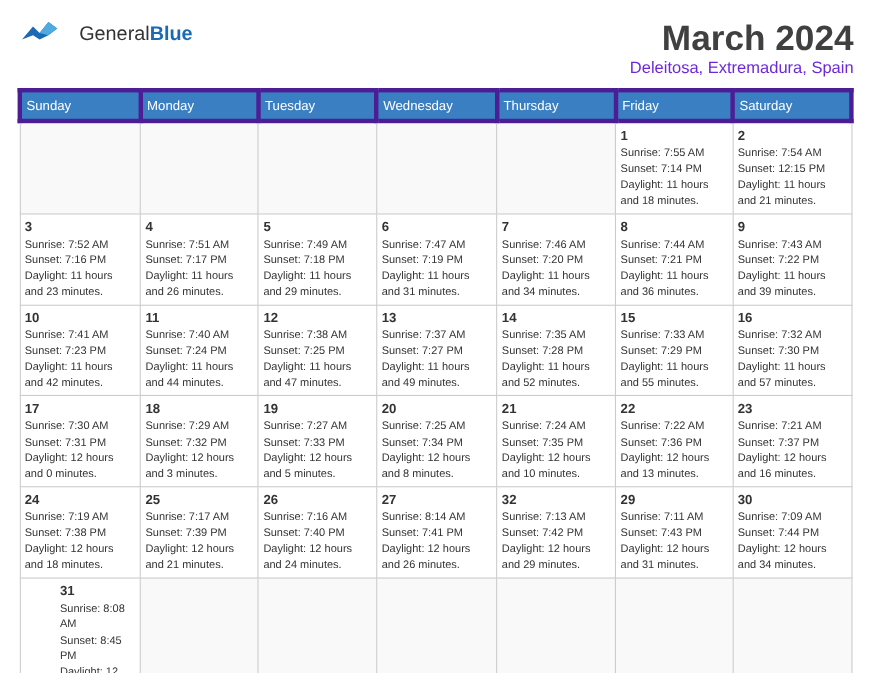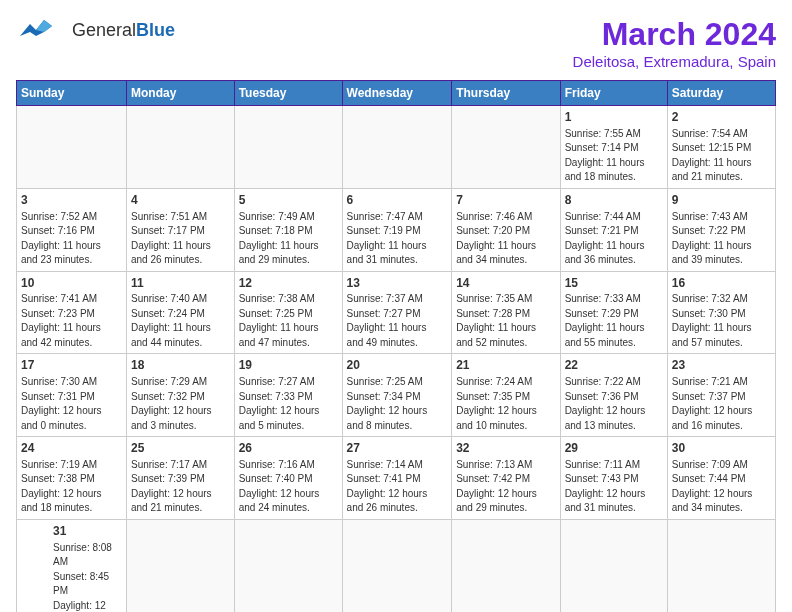--- a/index.html
+++ b/index.html
@@ -31,40 +31,40 @@
     .logo-bird {
       width: 36px;
       height: 28px;
     }
     .title-area {
       text-align: right;
     }
     .title-area h1 {
       font-size: 32px;
       font-weight: bold;
-      color: #6d28d9;
+      color: #404040;
     }
     .title-area h2 {
       font-size: 15px;
       font-weight: normal;
       color: #6d28d9;
     }
     .calendar {
       width: 100%;
       border-collapse: collapse;
       font-size: 10.5px;
     }
     .calendar th {
       background: #3a7fc1;
       color: #fff;
       padding: 5px 4px;
       text-align: left;
       font-size: 12px;
-      font-weight: bold;
-      border: 1px solid #4c1d95;
+      font-weight: normal;
+      border: 4px solid #4c1d95;
     }
     .calendar td {
       border: 1px solid #ccc;
       vertical-align: top;
       padding: 3px 4px;
       height: 74px;
       width: 113px;
       background: #fff;
       color: #333;
       font-size: 10.5px;
@@ -313,21 +313,21 @@
         </td>
         <td>
           <span class="day-num">26</span>
           <div class="day-info" style="white-space: pre-line;">Sunrise: 7:16 AM
 Sunset: 7:40 PM
 Daylight: 12 hours
 and 24 minutes.</div>
         </td>
         <td>
           <span class="day-num">27</span>
-          <div class="day-info" style="white-space: pre-line;">Sunrise: 7:14 AM
+          <div class="day-info" style="white-space: pre-line;">Sunrise: 8:14 AM
 Sunset: 7:41 PM
 Daylight: 12 hours
 and 26 minutes.</div>
         </td>
         <td>
           <span class="day-num">32</span>
           <div class="day-info" style="white-space: pre-line;">Sunrise: 7:13 AM
 Sunset: 7:42 PM
 Daylight: 12 hours
 and 29 minutes.</div>

